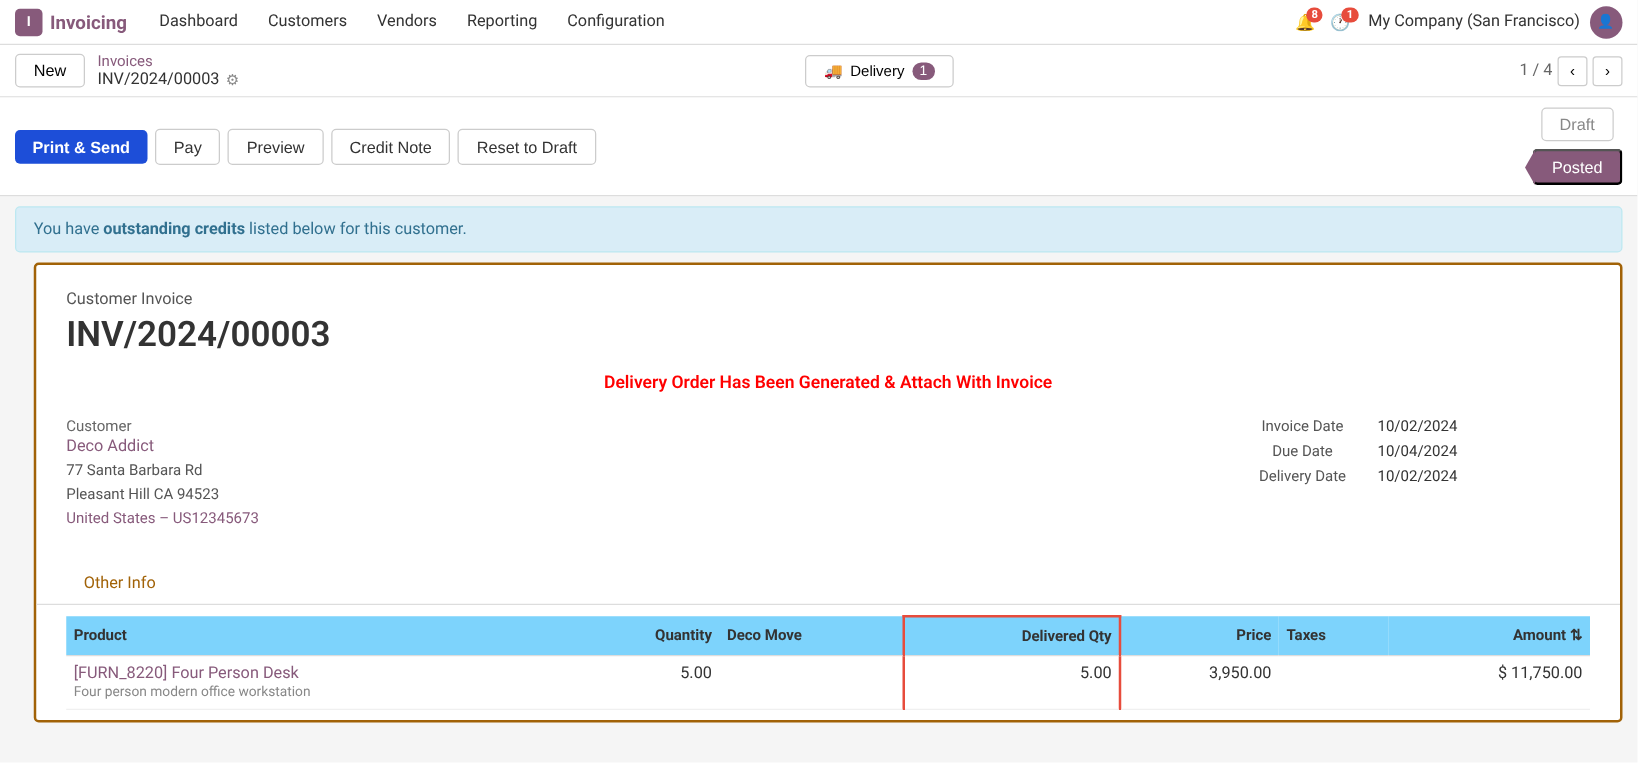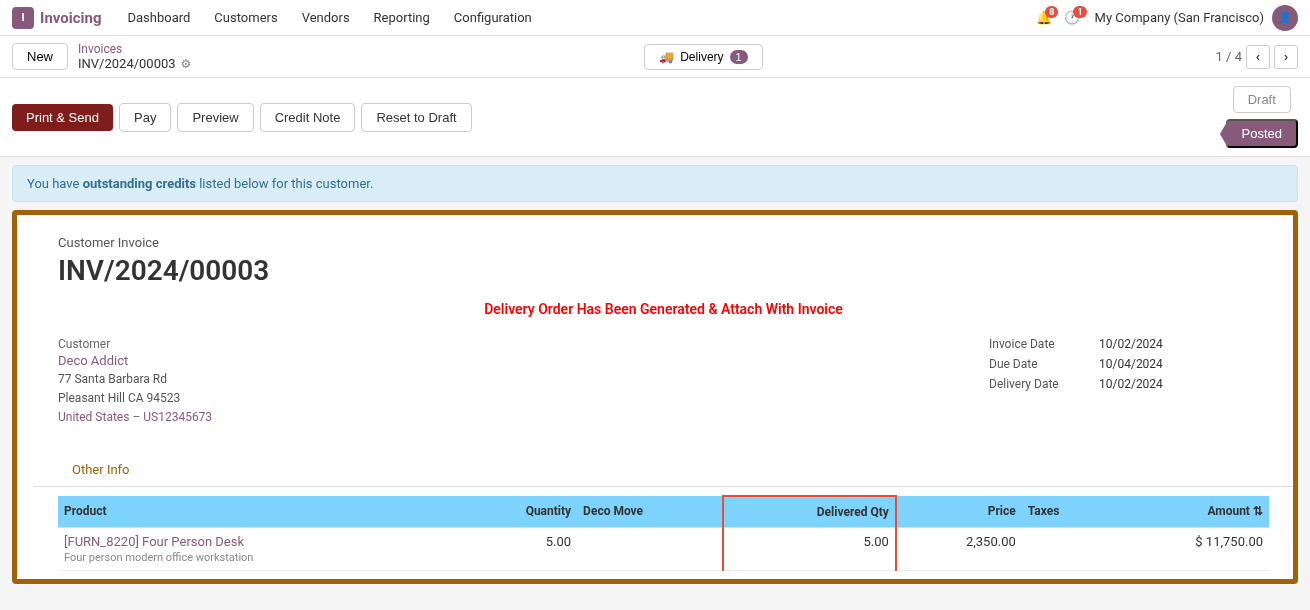--- a/index.html
+++ b/index.html
@@ -25,48 +25,48 @@
     .breadcrumb-current { display: flex; align-items: center; gap: 5px; font-size: 13px; color: #333; }
     .gear-icon { color: #888; cursor: pointer; font-size: 12px; }
     .subheader-center { flex: 1; display: flex; justify-content: center; }
     .delivery-btn { border: 1px solid #ccc; border-radius: 4px; padding: 5px 14px; cursor: pointer; font-size: 12px; background: #fff; display: flex; align-items: center; gap: 6px; }
     .delivery-count { background: #875a7b; color: white; border-radius: 10px; padding: 1px 6px; font-size: 11px; }
     .pagination { display: flex; align-items: center; gap: 4px; font-size: 13px; color: #666; }
     .page-nav { border: 1px solid #ccc; border-radius: 3px; width: 24px; height: 24px; display: flex; align-items: center; justify-content: center; cursor: pointer; background: #fff; font-size: 12px; }
 
     
     .action-bar { display: flex; align-items: center; background: #fff; padding: 8px 12px; border-bottom: 1px solid #ddd; gap: 6px; }
-    .btn-primary { background: #7f1d1d; color: white; border: none; border-radius: 4px; padding: 6px 14px; cursor: pointer; font-size: 13px; font-weight: 400; }
+    .btn-primary { background: #1d4ed8; color: white; border: none; border-radius: 4px; padding: 6px 14px; cursor: pointer; font-size: 13px; font-weight: 700; }
     .btn-secondary { background: #fff; color: #333; border: 1px solid #ccc; border-radius: 4px; padding: 6px 14px; cursor: pointer; font-size: 13px; }
     .status-area { margin-left: auto; display: flex; align-items: center; gap: 6px; flex-direction: column; }
     .status-draft { background: #fff; border: 1px solid #ccc; border-radius: 4px; padding: 5px 14px; font-size: 13px; color: #888; cursor: pointer; }
     .status-posted { background: #875a7b; color: white; border-radius: 4px; padding: 5px 14px; font-size: 13px; cursor: pointer; position: relative; }
     .status-posted::before { content: ''; position: absolute; left: -8px; top: 50%; transform: translateY(-50%); border-top: 14px solid transparent; border-bottom: 14px solid transparent; border-right: 8px solid #875a7b; }
 
     
     .alert-banner { background: #d9edf7; border: 1px solid #bce8f1; padding: 10px 14px; margin: 8px 12px; border-radius: 4px; font-size: 13px; color: #31708f; }
     .alert-banner strong { font-weight: 700; }
 
     
-    .main-content { background: #fff; margin: 0 12px 12px 12px; border: 5px solid #a16207; border-radius: 4px; overflow: hidden; padding-left: 17px; }
+    .main-content { background: #fff; margin: 0 12px 12px 27px; border: 2px solid #a16207; border-radius: 4px; overflow: hidden; }
     .invoice-header { padding: 20px 24px 8px; }
     .invoice-type-label { font-size: 13px; color: #555; margin-bottom: 4px; }
     .invoice-number { font-size: 28px; font-weight: 600; color: #333; margin-bottom: 14px; }
     .delivery-notice { color: red; font-size: 14px; font-weight: 600; text-align: center; margin-bottom: 12px; }
     
     .invoice-details { display: flex; gap: 64px; padding: 0 24px 16px; }
     .customer-section { flex: 1; }
     .customer-label { font-size: 12px; color: #666; margin-bottom: 2px; }
     .customer-link { color: #875a7b; cursor: pointer; font-size: 13px; }
     .customer-address { font-size: 12px; color: #555; line-height: 1.6; margin-top: 2px; }
     .customer-address .country-link { color: #875a7b; cursor: pointer; }
     
     .dates-section { display: flex; flex-direction: column; gap: 6px; min-width: 280px; }
     .date-row { display: flex; gap: 10px; align-items: center; }
-    .date-label { font-size: 12px; color: #555; width: 100px; text-align: left; }
+    .date-label { font-size: 12px; color: #555; width: 100px; text-align: center; }
     .date-value { font-size: 12px; color: #333; }
 
     
     .tabs { display: flex; border-bottom: 1px solid #ddd; padding: 0 24px; margin-top: 10px; }
     .tab { padding: 8px 14px; cursor: pointer; font-size: 13px; color: #a16207; border-bottom: 2px solid transparent; margin-bottom: -1px; }
     .tab.active { color: #875a7b; border-bottom: 2px solid #875a7b; font-weight: 500; }
 
     
     .table-container { padding: 0 24px; }
     .invoice-table { width: 100%; border-collapse: collapse; margin-top: 8px; }
@@ -207,21 +207,21 @@
       </thead>
       <tbody>
         <tr class="table-row">
           <td>
             <a class="product-link">[FURN_8220] Four Person Desk</a>
             <span class="product-desc">Four person modern office workstation</span>
           </td>
           <td style="text-align:right;">5.00</td>
           <td></td>
           <td style="text-align:right;" class="delivered-qty-cell">5.00</td>
-          <td style="text-align:right;">2,350.00</td>
+          <td style="text-align:right;">3,950.00</td>
           <td></td>
           <td style="text-align:right;">$ 11,750.00</td>
         </tr>
       </tbody>
     </table>
   </div>
   <div class="scroll-area"></div>
 </div>
 
 </body></html>

